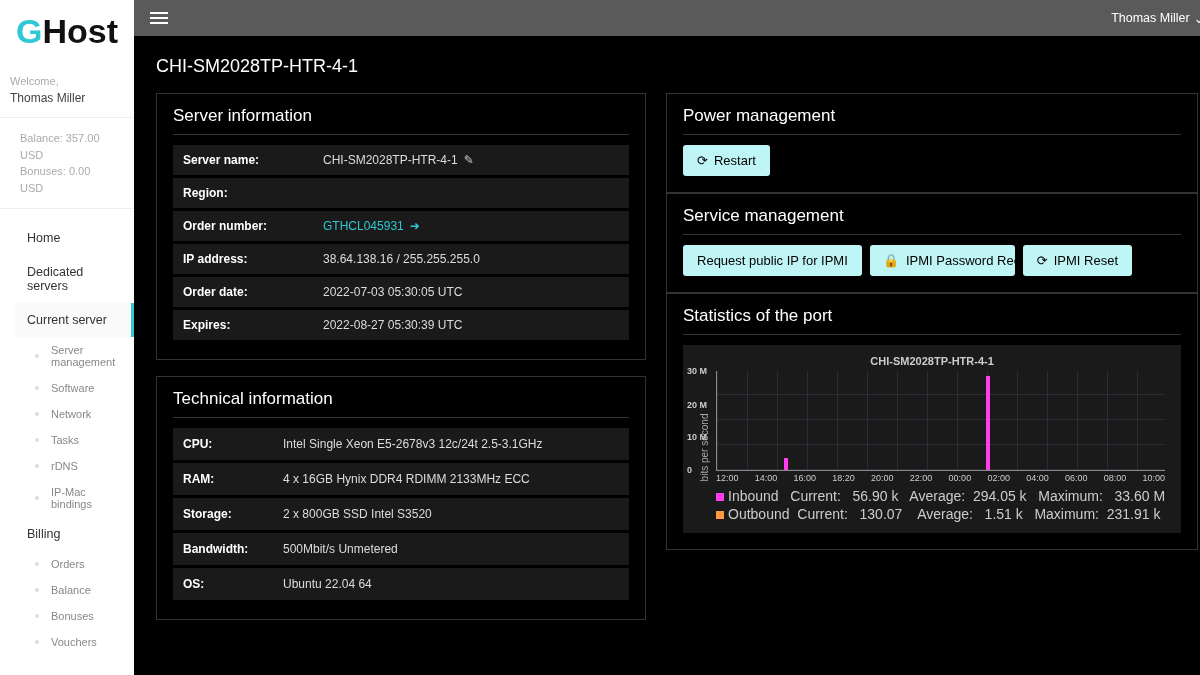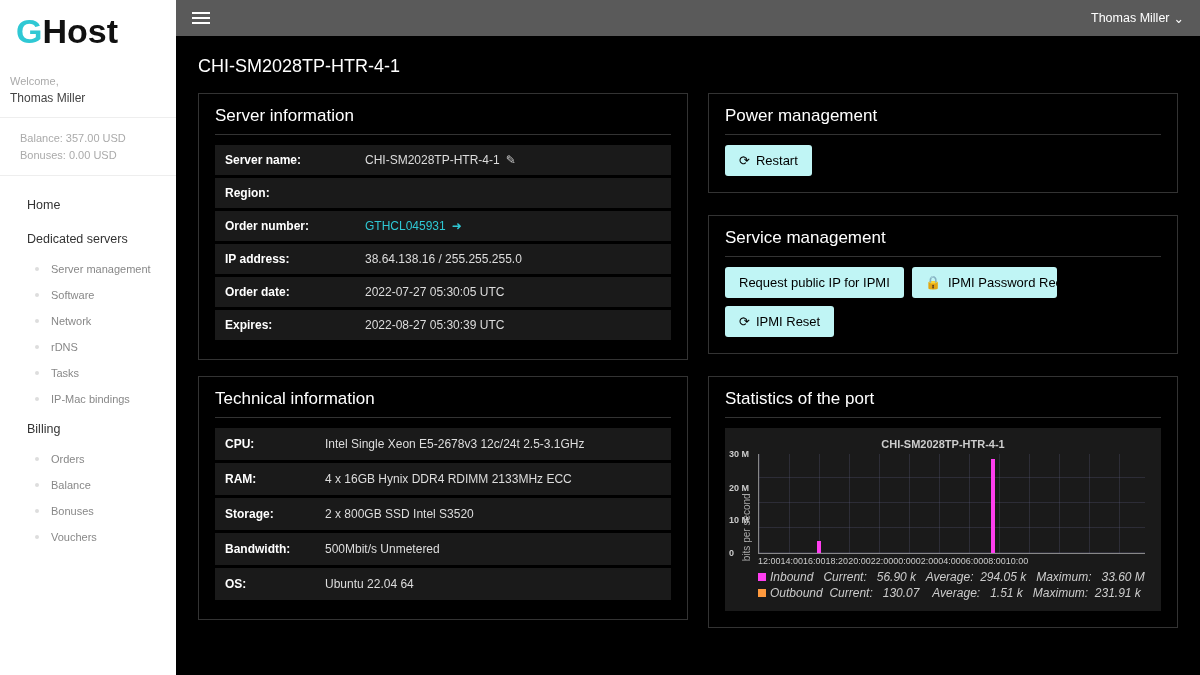--- a/index.html
+++ b/index.html
@@ -18,21 +18,21 @@
 .nav-sub::before { content:""; position:absolute; left:20px; top:50%; width:4px; height:4px; border-radius:50%; background:#ddd; transform:translateY(-50%); }
 .main { flex:1; background:#444; display:flex; flex-direction:column; }
 .topbar { height:36px; background:#5a5a5a; display:flex; align-items:center; justify-content:space-between; padding:0 16px; color:#fff; font-size:12.5px; }
 .hamburger { display:flex; flex-direction:column; gap:3px; cursor:pointer; }
 .hamburger span { width:18px; height:2px; background:#fff; }
 .user-menu { cursor:pointer; display:flex; align-items:center; gap:4px; }
 .content { flex:1; background:#000; padding:20px 22px; display:flex; flex-direction:column; gap:14px; overflow:hidden; }
 .page-title { color:#fff; font-size:18px; font-weight:400; margin-bottom:2px; }
 .cols { display:flex; gap:20px; flex:1; }
 .left-col { width:490px; display:flex; flex-direction:column; gap:16px;border-radius:17px; }
-.right-col { flex:1; display:flex; flex-direction:column; gap:22px; }
+.right-col { flex:1; display:flex; flex-direction:column; gap:0; }
 .panel { border:1px solid #333; padding:12px 16px 16px; }
 .panel-title { color:#fff; font-size:17px; font-weight:400; padding-bottom:8px; border-bottom:1px solid #333; margin-bottom:10px; }
 .info-row { display:flex; align-items:center; background:#1a1a1a; margin-bottom:3px; padding:8px 10px; font-size:12px; }
 .info-row .label { width:140px; color:#fff; font-weight:600; }
 .info-row .value { color:#ddd; flex:1; display:flex; align-items:center; gap:6px; }
 .info-row .value a { color:#2fc8d4; }
 .edit-icon { color:#ccc; cursor:pointer; }
 .tech-row { display:flex; align-items:flex-start; background:#1a1a1a; margin-bottom:3px; padding:9px 10px; font-size:12px; }
 .tech-row .label { width:100px; color:#fff; font-weight:600; }
 .tech-row .value { color:#ddd; flex:1; }
@@ -40,22 +40,22 @@
 .btn-row { display:flex; gap:8px; flex-wrap:wrap; margin-top:6px; }
 .btn.truncate { max-width:145px; white-space:nowrap; overflow:hidden; }
 .chart-box { background:#1a1a1a; padding:10px 16px; font-family:monospace; font-size:10px; }
 .chart-title { text-align:center; color:#ccc; font-weight:bold; margin-bottom:4px; font-size:11px; }
 .chart-body { display:flex; gap:6px; }
 .ylabel { writing-mode:vertical-rl; transform:rotate(180deg); color:#aaa; font-size:10px; text-align:center; }
 .chart-area { flex:1; }
 .plot { position:relative; height:100px; border-left:1px solid #888; border-bottom:1px solid #888; background-image:repeating-linear-gradient(to right,rgba(100,100,140,.25) 0,rgba(100,100,140,.25) 1px,transparent 1px,transparent 30px),repeating-linear-gradient(to top,rgba(100,100,140,.25) 0,rgba(100,100,140,.25) 1px,transparent 1px,transparent 25px); }
 .ytick { position:absolute; left:-30px; font-size:9px; color:#ccc; transform:translateY(50%);font-weight:bold; }
 .spike { position:absolute; bottom:0; width:4px; background:#ff3ef0; }
-.xticks { display:flex; color:#ccc; font-size:9px; padding:2px 0 4px; }
-.legend { color:#ccc; font-size:12px; white-space:pre; line-height:1.3;font-style:italic; }
+.xticks { display:flex; justify-content:space-between; color:#ccc; font-size:9px; padding:2px 0 4px; }
+.legend { color:#ccc; font-size:14px; white-space:pre; line-height:1.3; }
 .sq { display:inline-block; width:8px; height:8px; margin-right:4px; }
 .sq.in { background:#ff3ef0; }
 .sq.out { background:#ff9a3e; }
 </style>
 </head>
 <body>
 
 <div class="sidebar">
   <div class="logo">
       <span class="g">G</span>
@@ -67,25 +67,26 @@
   </div>
   <div class="divider"></div>
   <div class="balance">
     <div>Balance: 357.00 USD</div>
     <div>Bonuses: 0.00 USD</div>
   </div>
   <div class="divider"></div>
   <div class="nav">
     <div class="nav-item">Home</div>
     <div class="nav-item">Dedicated servers</div>
+    <div class="nav-item active">Current server</div>
     <div class="nav-sub">Server management</div>
     <div class="nav-sub">Software</div>
     <div class="nav-sub">Network</div>
+    <div class="nav-sub">Tasks</div>
     <div class="nav-sub">rDNS</div>
-    <div class="nav-sub">Tasks</div>
     <div class="nav-sub">IP-Mac bindings</div>
     <div class="nav-item">Billing</div>
     <div class="nav-sub">Orders</div>
     <div class="nav-sub">Balance</div>
     <div class="nav-sub">Bonuses</div>
     <div class="nav-sub">Vouchers</div>
   </div>
 </div>
 
 <div class="main">
@@ -123,21 +124,21 @@
                 <a>GTHCL045931</a>
                 <span style="color:#2fc8d4">➜</span>
               </div>
             </div>
           <div class="info-row">
               <div class="label">IP address:</div>
               <div class="value">38.64.138.16 / 255.255.255.0</div>
             </div>
           <div class="info-row">
               <div class="label">Order date:</div>
-              <div class="value">2022-07-27 05:30:05 UTC</div>
+              <div class="value">2022-07-03 05:30:05 UTC</div>
             </div>
           <div class="info-row">
               <div class="label">Expires:</div>
               <div class="value">2022-08-27 05:30:39 UTC</div>
             </div>
         </div>
 
         <div class="panel">
           <div class="panel-title">Technical information</div>
           <div class="tech-row">

